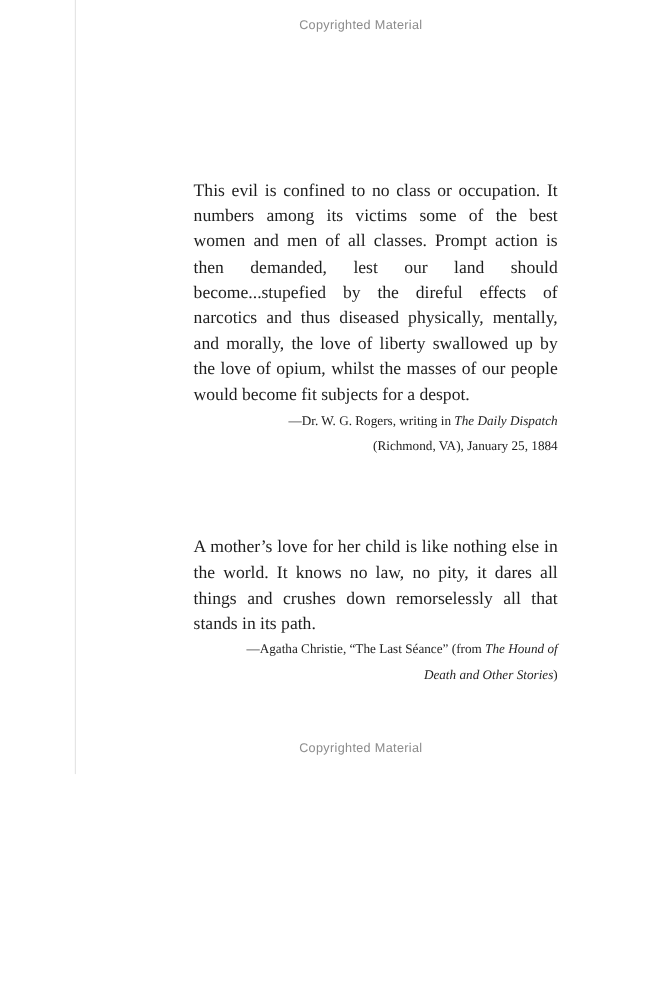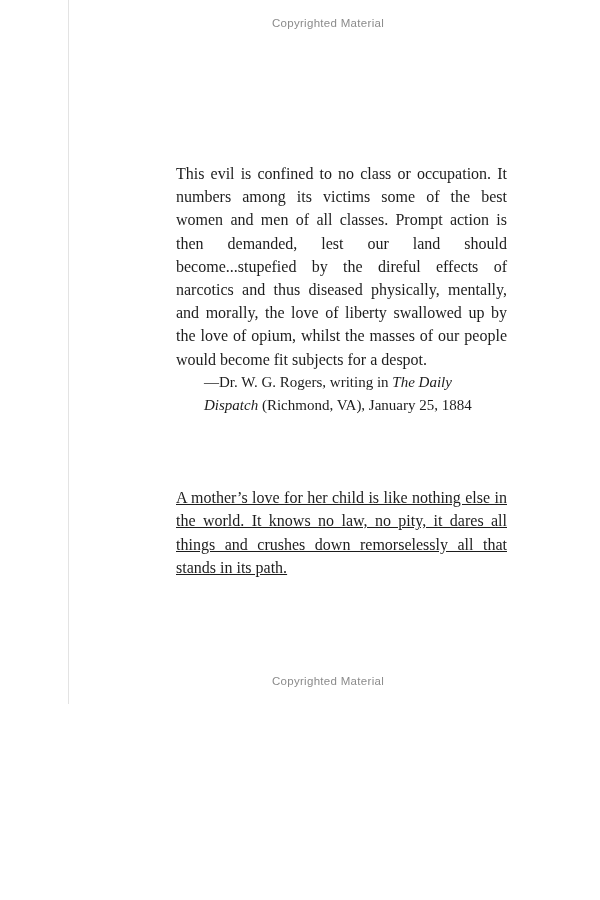--- a/index.html
+++ b/index.html
@@ -45,44 +45,46 @@
   }
   .quote-body {
     margin: 0;
     font-size: 16px;
     line-height: 23.2px;
     text-align: justify;
     text-justify: inter-word;
   }
   .attribution {
     margin: 0;
-    font-size: 15px;
+    font-size: 12px;
     line-height: 23.2px;
+    text-align: right;
     padding-left: 28px;
   }
   .attribution .work-title { font-style: italic; }
-  .quote + .quote { margin-top: 69px; text-decoration: underline; }
+  .quote + .quote { margin-top: 69px; }
 </style>
 </head>
 <body>
 
 <div class="page">
 
   <div class="edge-line"></div>
 
   <div class="notice top">Copyrighted Material</div>
 
   <div class="content">
 
     <section class="quote">
       <p class="quote-body">This evil is confined to no class or occupation. It numbers among its victims some of the best women and men of all classes. Prompt action is then demanded, lest our land should become...stupefied by the direful effects of narcotics and thus diseased physically, mentally, and morally, the love of liberty swallowed up by the love of opium, whilst the masses of our people would become fit subjects for a despot.</p>
       <p class="attribution"><span>—Dr. W. G. Rogers, writing in </span><span class="work-title">The Daily Dispatch</span><span> (Richmond, VA), January 25, 1884</span></p>
     </section>
 
     <section class="quote">
       <p class="quote-body">A mother’s love for her child is like nothing else in the world. It knows no law, no pity, it dares all things and crushes down remorselessly all that stands in its path.</p>
+      <p class="attribution"><span>—Agatha Christie, “The Last Séance” (from </span><span class="work-title">The Hound of Death and Other Stories</span><span>)</span></p>
     </section>
 
   </div>
 
   <div class="notice bottom">Copyrighted Material</div>
 
 </div>
 
 </body></html>

